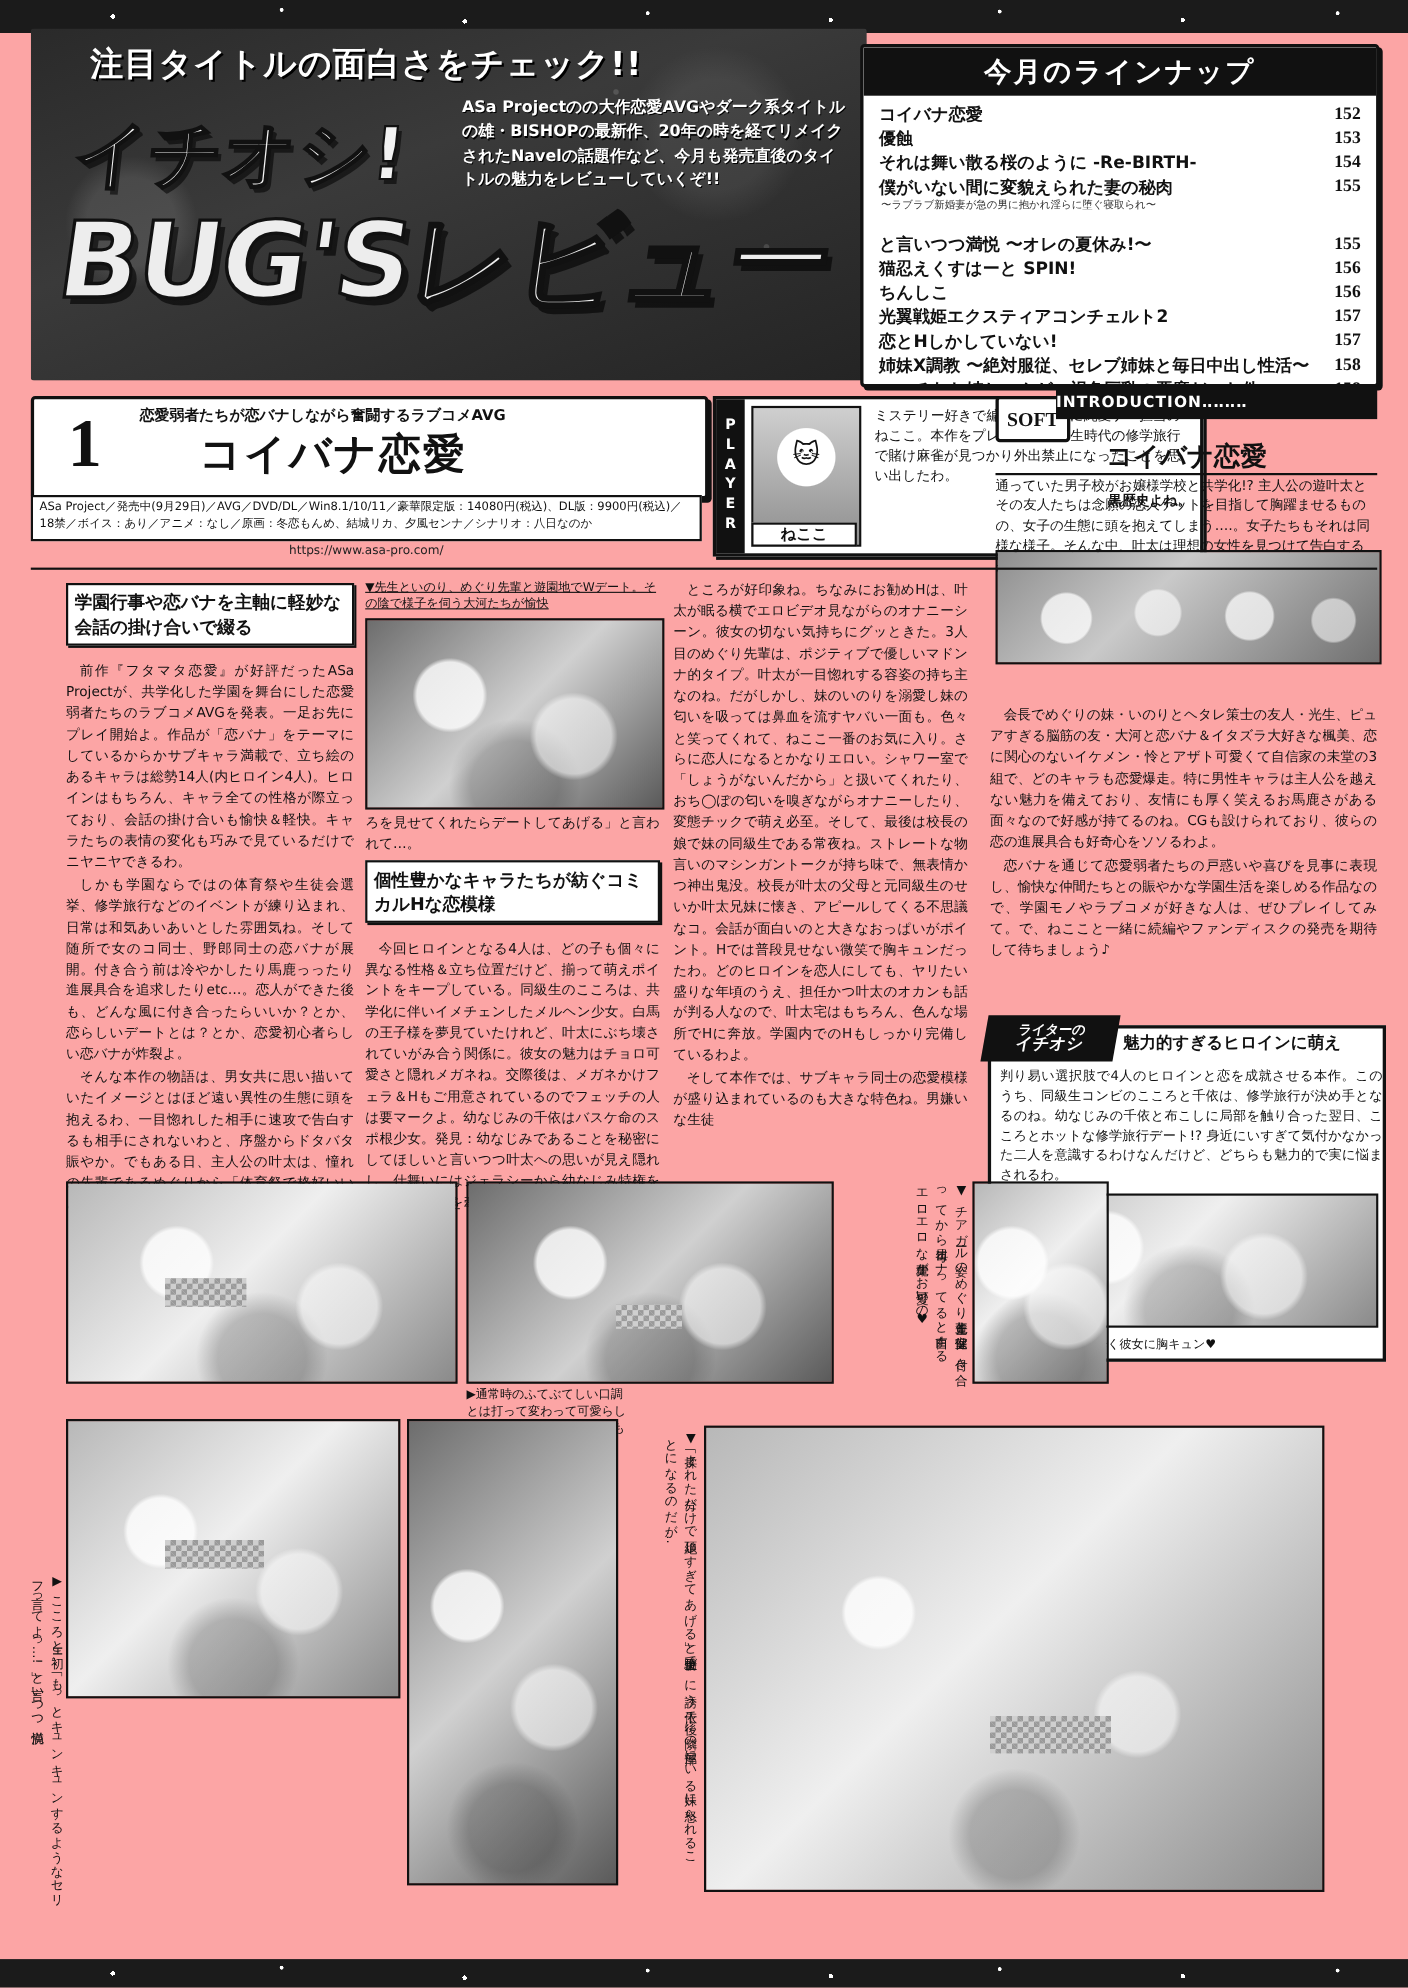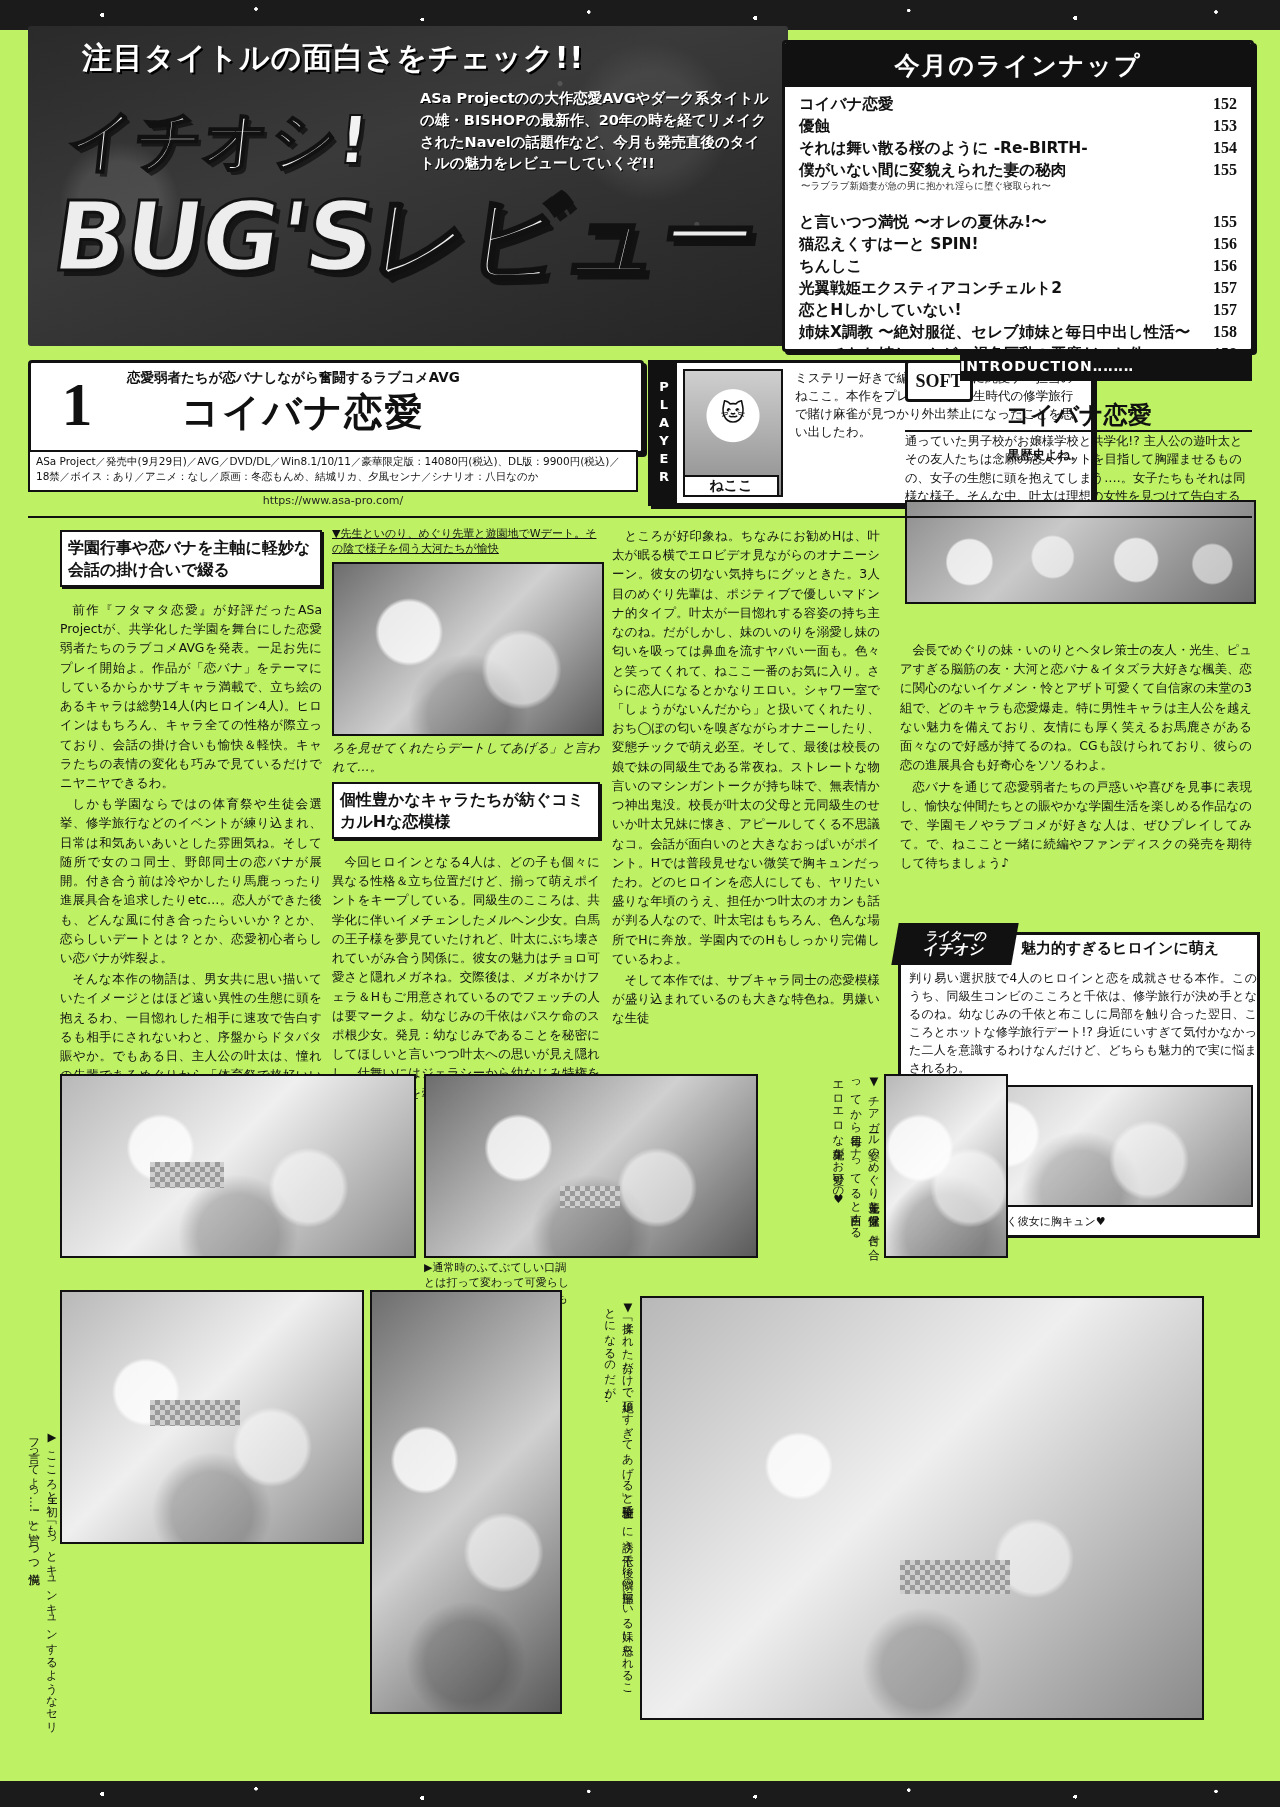--- a/index.html
+++ b/index.html
@@ -6,21 +6,21 @@
   body{
     width:1280px;height:1807px;
     background:#ffffff;
     font-family:"DejaVu Sans","Liberation Sans",sans-serif;
     position:relative;
     overflow:hidden;
     color:#111;
   }
   .page{
     position:absolute;inset:0;
-    background:#bef264;
+    background:#fca5a5;
   }
   
   .topband{
     position:absolute;left:0;top:0;width:1280px;height:30px;
     background:#1b1b1b;
   }
   .botband{
     position:absolute;left:0;bottom:0;width:1280px;height:26px;
     background:#1b1b1b;
   }
@@ -221,21 +221,21 @@
     border:2px solid #111;background:#fff;box-shadow:2px 2px 0 #111;
     font-size:16px;font-weight:bold;line-height:1.35;
     padding:5px 6px;box-sizing:border-box;
   }
   .col{
     position:absolute;
     font-size:12.4px;line-height:1.55;
     text-align:justify;
   }
   .col p{margin:0 0 2px 0;text-indent:1em;}
-  .col p.noind{text-indent:0;font-style:italic;}
+  .col p.noind{text-indent:0;}
 
   .art{
     position:absolute;border:2px solid #111;
     background:linear-gradient(135deg,#b8b8b8,#efefef 45%,#8a8a8a);
     overflow:hidden;
   }
   .art.dark{background:linear-gradient(135deg,#6d6d6d,#d0d0d0 50%,#5a5a5a);}
   .art:after{
     content:"";position:absolute;inset:0;
     background:

